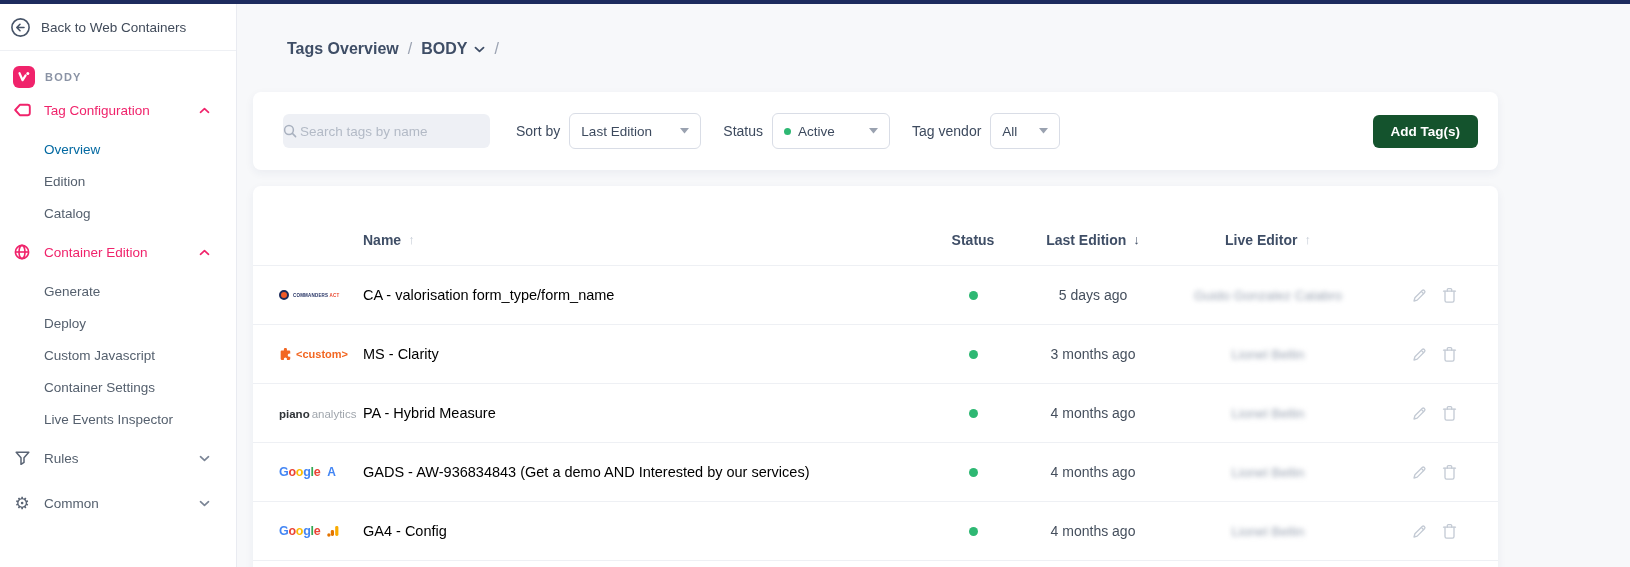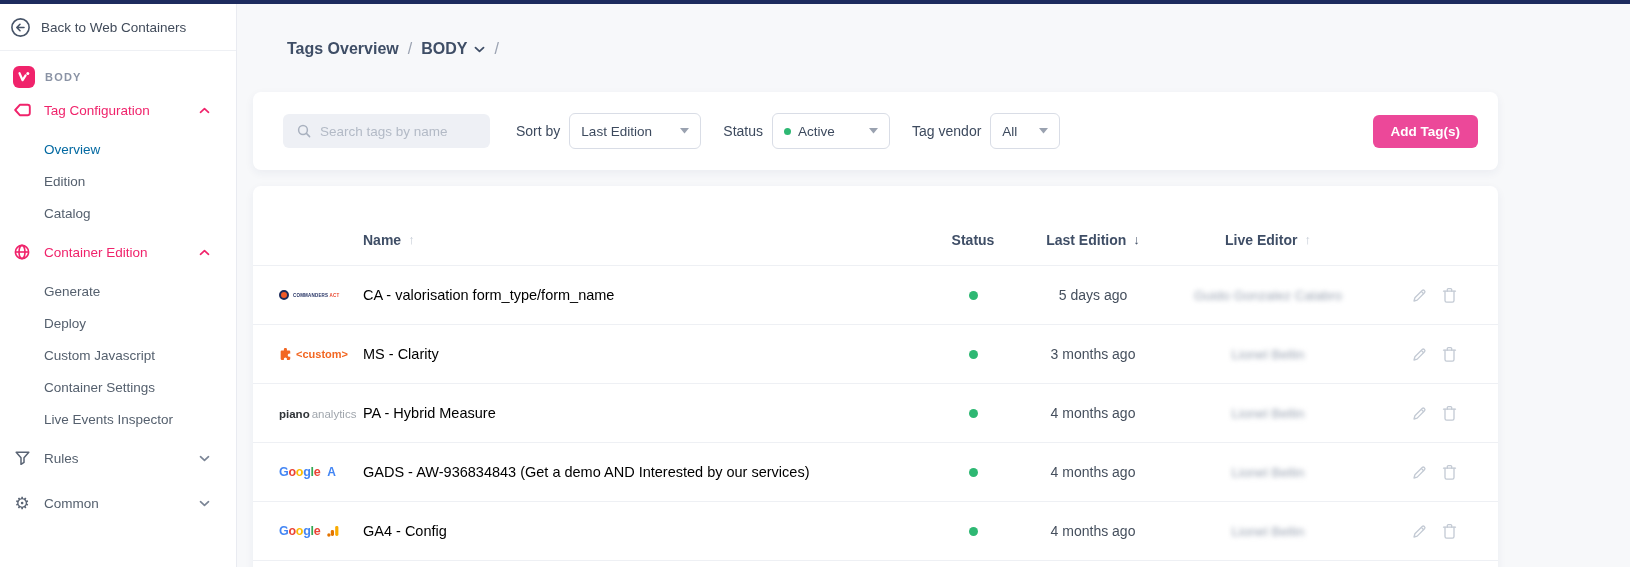--- a/index.html
+++ b/index.html
@@ -35,31 +35,31 @@
   .main { position:absolute; left:237px; top:4px; right:0; bottom:0; }
   .breadcrumb { position:absolute; left:50px; top:36px; display:flex; align-items:center; gap:9px; font-size:16px; font-weight:bold; color:#3f4e66; }
   .breadcrumb .sep { color:#9aa2b1; font-weight:normal; }
   .breadcrumb .crumb { cursor:pointer; }
   .breadcrumb .bc-caret { display:flex; margin-left:-2px; }
 
   .card { background:#fff; border-radius:8px; box-shadow:0 3px 10px rgba(40,50,100,.06); position:absolute; left:16px; width:1245px; }
 
   
   .toolbar { top:88px; height:78px; display:flex; align-items:center; padding:0 20px 0 30px; }
-  .search-box { width:207px; height:34px; background:#eef0f5; border-radius:6px; display:flex; align-items:center; padding:0 10px 0 14px; gap:9px; margin-right:26px; }
+  .search-box { width:207px; height:34px; background:#eef0f5; border-radius:6px; display:flex; align-items:center; padding:0 10px 0 0; gap:3px; margin-right:26px; }
   .search-box input { border:none; outline:none; background:transparent; font-family:"Liberation Sans",sans-serif; font-size:13.5px; color:#55606e; width:160px; }
   .search-box input::placeholder { color:#b3bac6; }
   .tgroup { display:flex; align-items:center; gap:9px; margin-right:22px; }
   .tlabel { font-size:14px; color:#3d4a5e; white-space:nowrap; }
   .select { height:36px; border:1px solid #d9dde6; border-radius:6px; background:#fff; display:flex; align-items:center; padding:0 11px; font-size:13.5px; color:#3d4a5e; cursor:pointer; white-space:nowrap; }
   .select .caret { margin-left:auto; display:flex; padding-left:14px; }
   .sel-sort { width:132px; } .sel-status { width:118px; } .sel-vendor { width:70px; }
   .dot { border-radius:50%; background:#2eb873; display:inline-block; }
   .dot.sm { width:7px; height:7px; margin-right:7px; }
-  .add-btn { margin-left:auto; height:33px; background:#ec4899; color:#fff; font-weight:bold; font-size:13.5px; border:none; border-radius:6px; padding:0 18px; cursor:pointer; font-family:"Liberation Sans",sans-serif; }
+  .add-btn { margin-left:auto; height:33px; background:#14532d; color:#fff; font-weight:bold; font-size:13.5px; border:none; border-radius:6px; padding:0 18px; cursor:pointer; font-family:"Liberation Sans",sans-serif; }
 
   
   .table-card { top:182px; height:400px; border-radius:8px 8px 0 0; }
   .trow { display:grid; grid-template-columns:84px 560px 100px 140px 210px 97px; align-items:center; padding:0 28px 0 26px; }
   .thead { height:52px; margin-top:28px; border-bottom:1px solid #eef0f4; font-size:14px; font-weight:bold; color:#3f4e66; }
   .h-cell { display:flex; align-items:center; gap:7px; }
   .h-center { justify-content:center; }
   .arr { font-size:13px; font-weight:bold; }
   .arr.light { color:#c3cad4; }
   .arr.dark { color:#3f4e66; }

